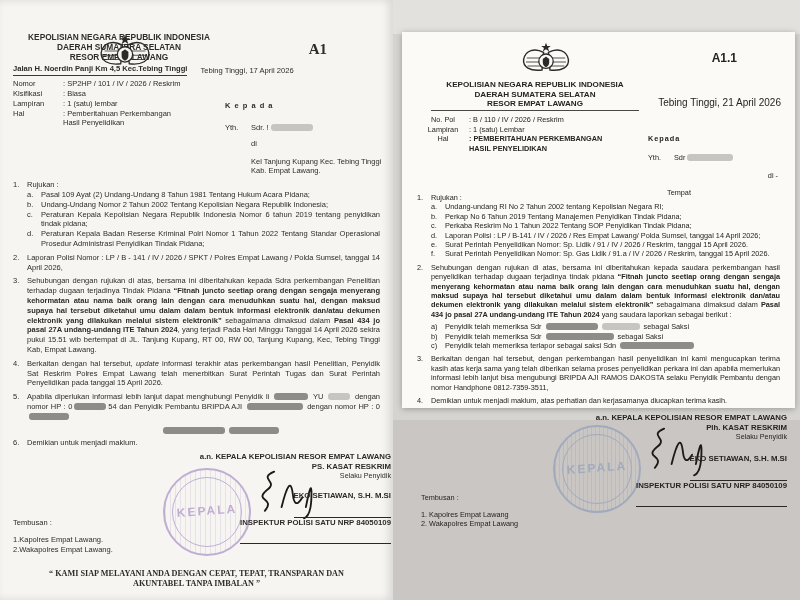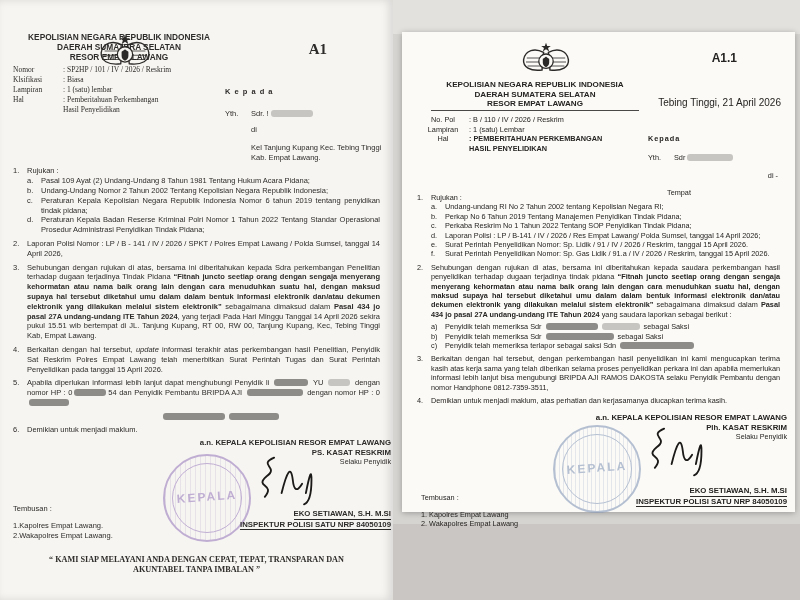--- a/index.html
+++ b/index.html
@@ -15,21 +15,21 @@
   .emblem-l{position:absolute;left:96px;top:1px;}
   .corner-l{position:absolute;right:66px;top:12px;font-family:"Liberation Serif",serif;
             font-weight:bold;font-size:15px;}
   .corner-r{position:absolute;right:58px;top:22px;font-weight:bold;font-size:12px;}
   .org{margin:33px 0 0 8px;width:196px;text-align:center;font-weight:bold;
        font-size:8.3px;line-height:9.8px;}
   .addr-row{display:flex;margin-top:2px;align-items:flex-end;}
   .addr{font-weight:bold;font-size:7.6px;border-bottom:1px solid #3a3836;padding-bottom:1px;}
   .date-l{margin-left:13px;font-size:7.6px;}
   .meta-wrap{position:relative;margin-top:3px;min-height:96px;}
-  .meta{width:212px;font-family:Liberation Serif, serif;}
+  .meta{width:212px;}
   .mrow{display:flex;}
   .mlab{width:50px;flex:none;}
   .mval{white-space:pre-line;}
   .kepada{position:absolute;left:212px;top:22px;width:158px;}
   .kep-head{font-weight:bold;letter-spacing:1px;}
   .kep-yth{display:flex;margin-top:12px;}
   .kep-yth .ylab{width:26px;flex:none;}
   .kep-di{margin-left:26px;margin-top:6px;}
   .kep-dest{margin-left:26px;margin-top:8px;}
   .items{margin-top:5px;}
@@ -56,28 +56,28 @@
   .stamp .inner{position:absolute;inset:7px;border:1px solid var(--stamp_left,#9b7fbe);border-radius:50%;}
   .stamp .stxt{position:absolute;top:50%;left:50%;transform:translate(-50%,-55%) rotate(-4deg);
                color:var(--stamp_left,#9b7fbe);font-weight:bold;font-size:12px;letter-spacing:2px;}
   .stamp.r{border-color:var(--stamp_right,#8699b8);
            background:repeating-linear-gradient(90deg,rgba(110,130,170,.28) 0 1px,transparent 1px 4px);}
   .stamp.r .inner{border-color:var(--stamp_right,#8699b8);}
   .stamp.r .stxt{color:var(--stamp_right,#8699b8);}
   .stamp-l-pos{left:4px;top:16px;}
   .sigsvg{position:absolute;left:88px;top:14px;}
   .namewrap{position:absolute;left:0;right:0;bottom:0;}
-  .name,.nrp{font-weight:bold;display:inline-block;border-bottom:1px solid #2a2826;padding-bottom:0px;}
+  .name,.nrp{font-weight:bold;display:inline-block;border-bottom:1px solid #2a2826;padding-bottom:16px;}
   .tembusan{margin-top:-26px;width:150px;position:relative;z-index:2;}
   .temb-title{margin-bottom:7px;}
   .slogan{margin-top:14px;text-align:center;font-family:"Liberation Serif",serif;
           font-weight:bold;font-size:8.2px;line-height:10.5px;white-space:pre-line;}
 
   
-  .photo{position:absolute;left:393px;top:0;width:407px;height:524px;
+  .photo{position:absolute;left:393px;top:0;width:407px;height:420px;
          background:linear-gradient(180deg,#e3e1de 0 34px,var(--photo_bg,#d6d4d1) 34px 100%);}
   .page-right{position:absolute;left:9px;right:5px;top:32px;bottom:12px;background:#fbfaf7;
               box-shadow:0 1px 6px rgba(0,0,0,.28);padding:4px 15px;box-sizing:border-box;
               font-size:7.3px;line-height:9.4px;color:#262422;}
   .emblem-r{position:absolute;left:118px;top:10px;}
   .org-r{margin:44px 0 0 14px;width:208px;text-align:center;font-weight:bold;
          font-size:8.1px;line-height:9.6px;}
   .org-r .u{display:block;border-bottom:1.5px solid #4a4846;padding-bottom:1.5px;}
   .date-r{position:absolute;right:14px;top:66px;font-size:10px;}
   .meta-r{margin-top:4px;width:224px;}
@@ -111,20 +111,24 @@
         </svg>
       </span>
       <span class="corner-l">A1</span>
 
       <div class="org">
         <div>KEPOLISIAN NEGARA REPUBLIK INDONESIA</div>
         <div>DAERAH SUMATERA SELATAN</div>
         <div>RESOR EMPAT LAWANG</div>
       </div>
 
+      <div class="addr-row">
+        <span class="addr">Jalan H. Noerdin Panji Km 4,5 Kec.Tebing Tinggi</span>
+        <span class="date-l">Tebing Tinggi, 17 April 2026</span>
+      </div>
 
       <div class="meta-wrap">
         <div class="meta">
           <div class="mrow">
             <span class="mlab">Nomor</span>
             <span class="mval">: SP2HP / 101 / IV / 2026 / Reskrim</span>
           </div>
           <div class="mrow">
             <span class="mlab">Klsifikasi</span>
             <span class="mval">: Biasa</span>

